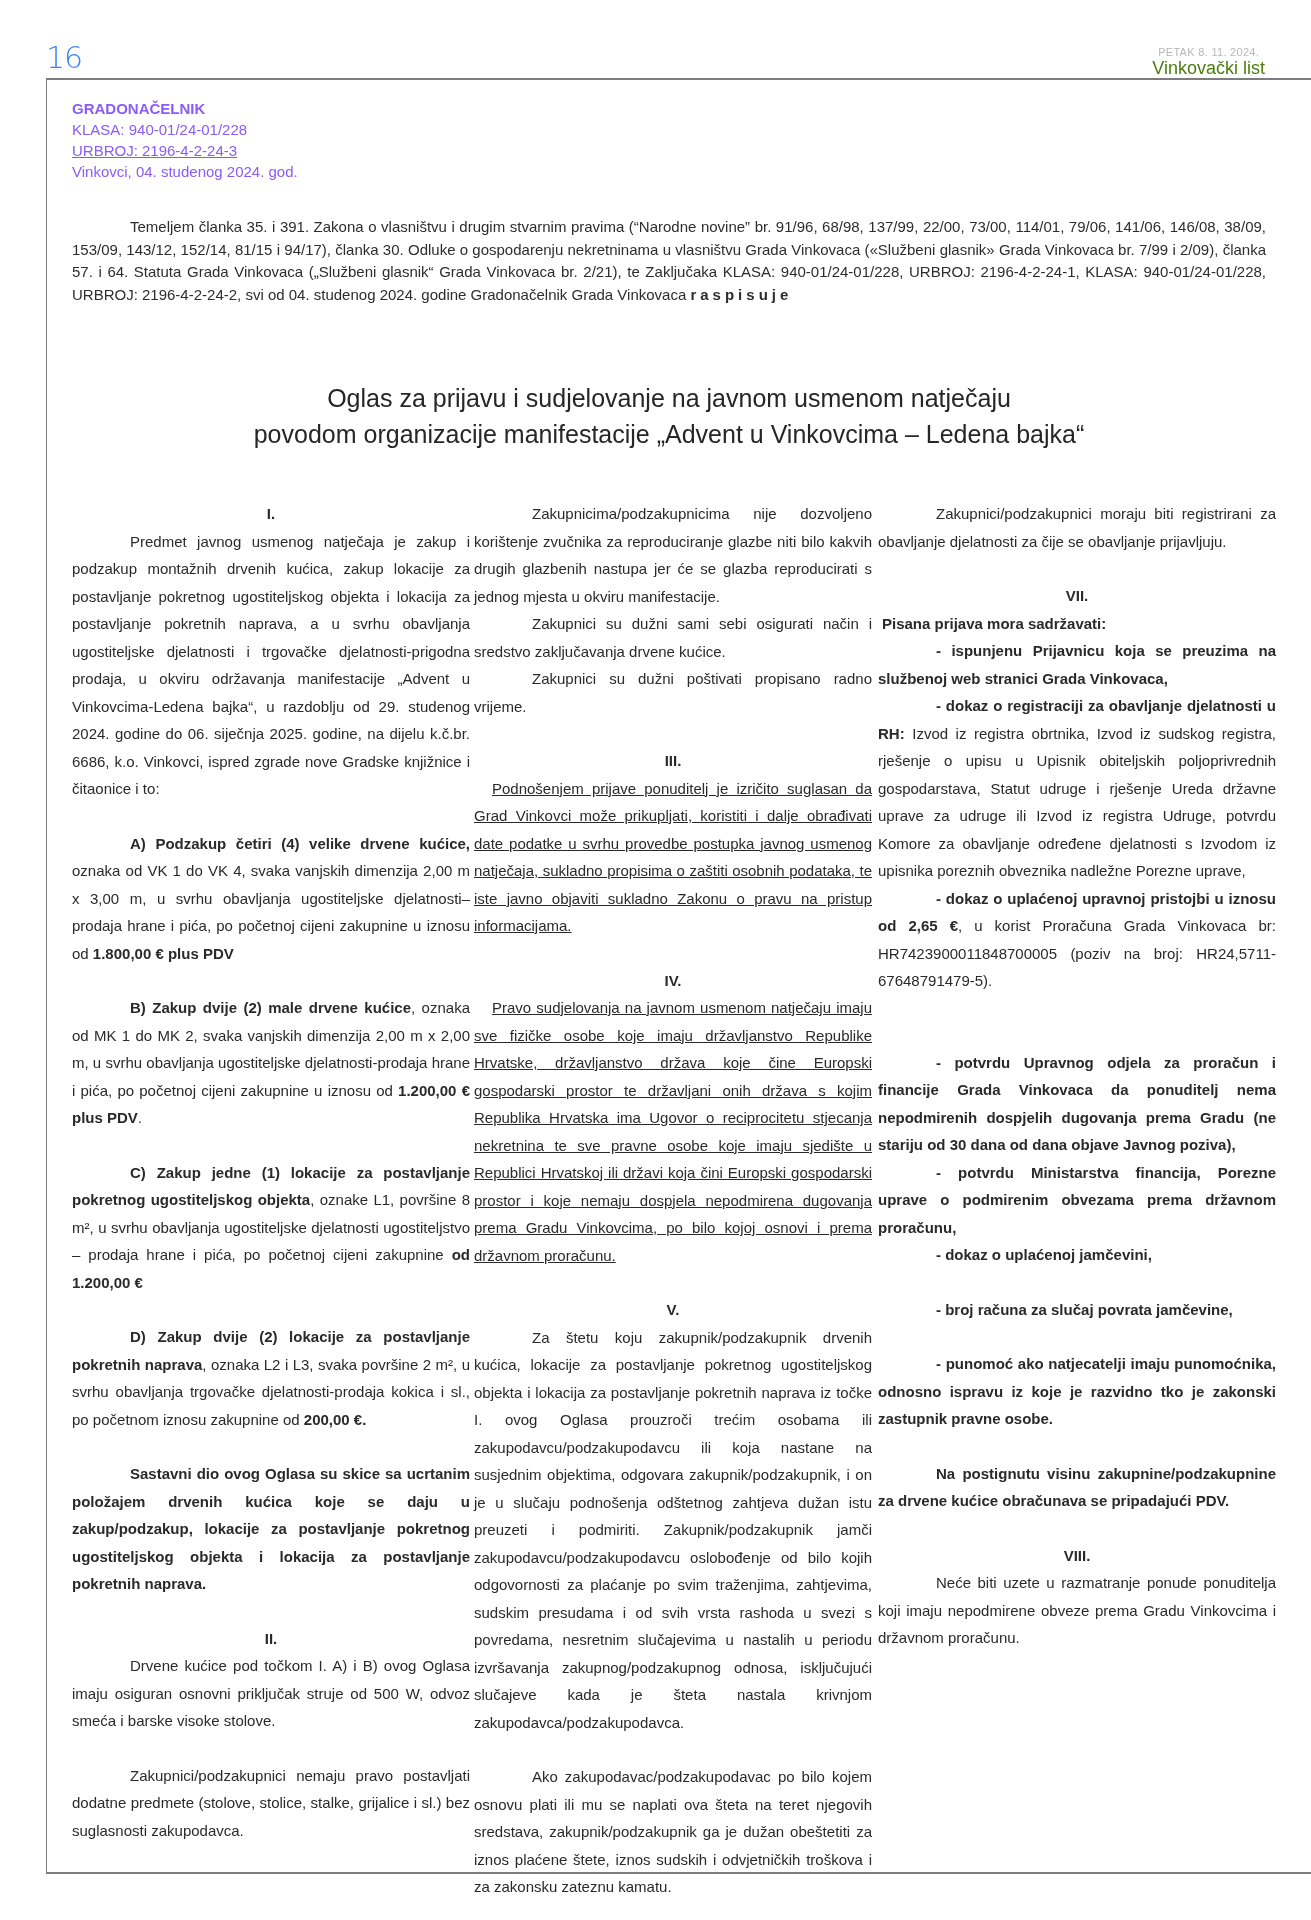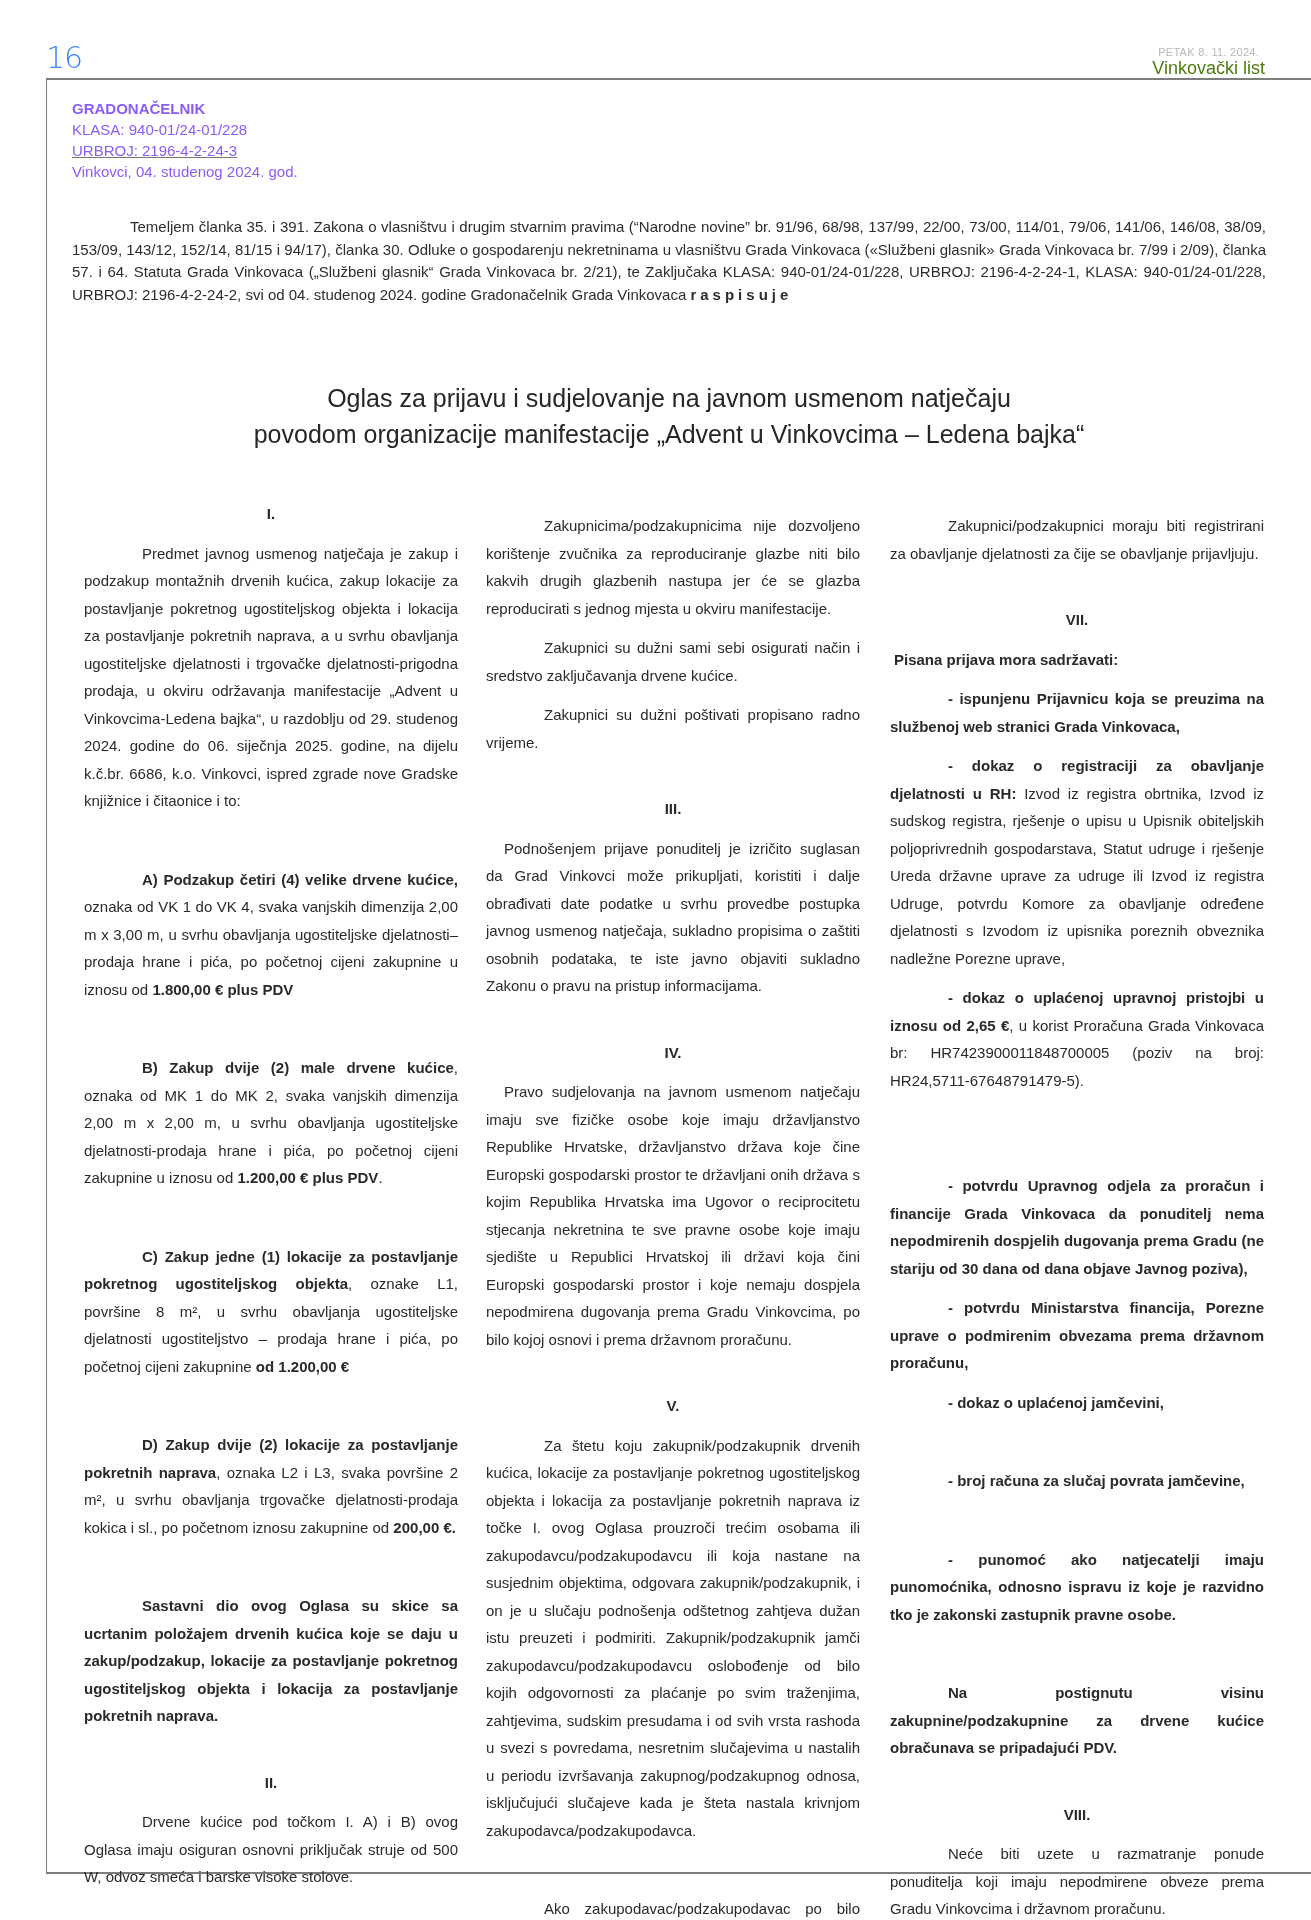--- a/index.html
+++ b/index.html
@@ -28,23 +28,23 @@
   }
   .preamble .spaced { font-weight: bold; letter-spacing: 4px; margin-top: 16px; }
   .title {
     position: absolute; left: 72px; top: 380px; width: 1194px; text-align: center;
     font-weight: normal; font-size: 25px; line-height: 36px; color: #262626;
   }
   .col { position: absolute; top: 500px; width: 398px; font-size: 15px; line-height: 27.5px; color: #2a2a2a; }
   .col1 { left: 72px; }
   .col2 { left: 474px; }
   .col3 { left: 878px; }
-  .col p { margin: 12px; text-align: justify; }
+  .col p { margin: 0; text-align: justify; }
   .col .ind { text-indent: 58px; }
-  .col .ind2 { text-indent: 18px; }
+  .col .ind2 { text-indent: 18px; text-decoration: underline; }
   .col .heading { text-align: center; font-weight: bold; margin: 0; }
   .col .gap { height: 27px; }
   .col .gap2 { height: 54px; }
   .col b { font-weight: bold; }
   .col .allbold { font-weight: bold; }
 </style>
 </head>
 <body>
 
 <div class="page-num">16</div>

